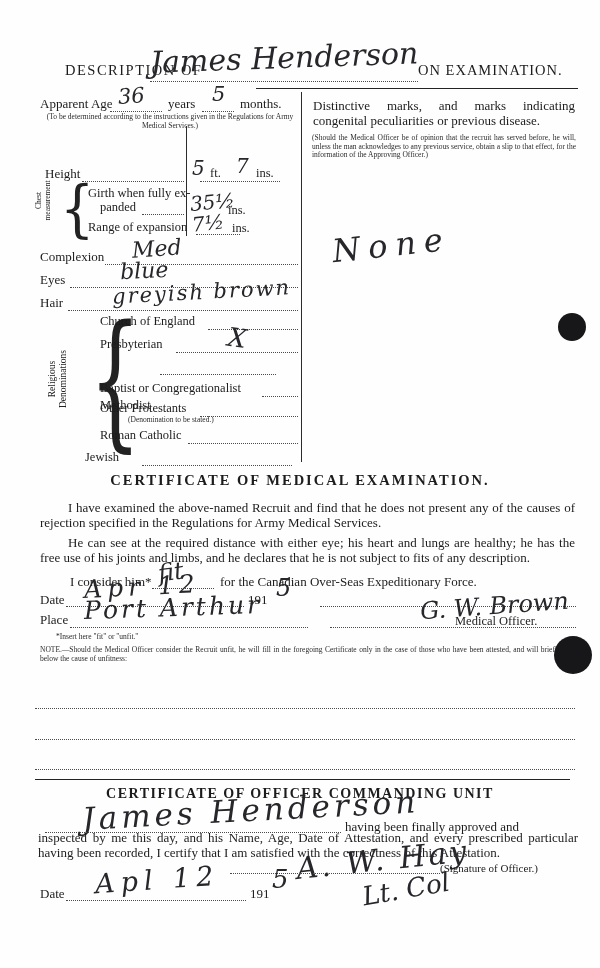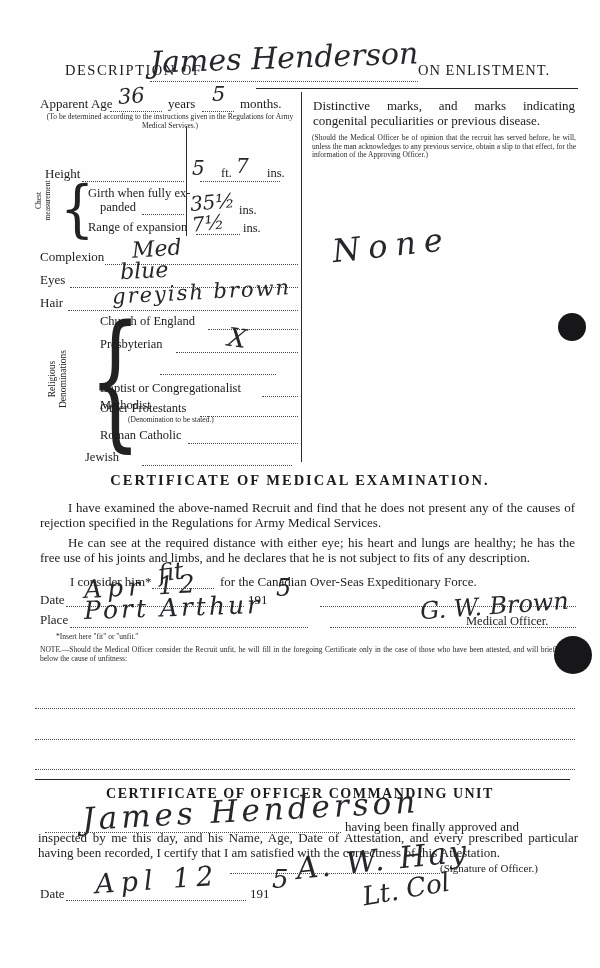--- a/index.html
+++ b/index.html
@@ -1,42 +1,42 @@
 <!DOCTYPE html>
 <html><head>
 <meta charset="utf-8">
 <style>
   html,body{margin:0;padding:0;background:#e8e8e8;}
   .page{position:relative;width:600px;height:968px;background:#fefefe;color:#1c1c1c;
         font-family:"Liberation Serif",serif;overflow:hidden;margin:0 auto;}
   .abs{position:absolute;}
   .b{font-weight:normal;}
   .print13{font-size:13px;line-height:15px;}
-  .print12{font-size:12.5px;margin-left:11px;}
+  .print12{font-size:12.5px;}
   .small{font-size:7.5px;line-height:8.5px;color:#2a2a2a;}
   .hw{font-family:"DejaVu Serif",serif;font-style:italic;color:#26262b;white-space:nowrap;}
   .dots{border-bottom:1.2px dotted #4a4a4a;height:1px;}
   .solid{background:#222;height:1.4px;}
   .vline{background:#2b2b2b;width:1.3px;}
   .heading{font-weight:bold;letter-spacing:2px;font-size:14.5px;text-align:center;}
   .brace{font-family:"DejaVu Serif",serif;color:#222;line-height:1;}
   .vlabel{transform:rotate(-90deg);transform-origin:center;text-align:center;color:#222;}
   .dot-hole{background:#17171a;border-radius:50%;}
   .justify{text-align:justify;}
   .row-label{font-size:12.5px;white-space:nowrap;}
 </style>
 </head>
 <body>
 
 <div class="page">
 
   <span class="abs b" style="left:65px;top:62px;font-size:14.5px;letter-spacing:1.5px;">DESCRIPTION OF</span>
   <span class="abs hw" style="left:150px;top:40px;font-size:30px;transform:rotate(-2deg);">James Henderson</span>
   <div class="abs dots" style="left:150px;top:80px;width:268px;"></div>
-  <span class="abs b" style="left:418px;top:62px;font-size:14.5px;letter-spacing:1px;">ON ENLISTMENT.</span>
+  <span class="abs b" style="left:418px;top:62px;font-size:14.5px;letter-spacing:1px;">ON EXAMINATION.</span>
   <div class="abs solid" style="left:256px;top:88px;width:322px;"></div>
 
   <div class="abs vline" style="left:301px;top:92px;height:370px;"></div>
 
   <span class="abs print13" style="left:40px;top:96px;">Apparent Age</span>
   <div class="abs dots" style="left:110px;top:110px;width:52px;"></div>
   <span class="abs hw" style="left:118px;top:84px;font-size:21px;transform:rotate(-4deg);">36</span>
   <span class="abs print13" style="left:168px;top:96px;">years</span>
   <div class="abs dots" style="left:202px;top:110px;width:32px;"></div>
   <span class="abs hw" style="left:212px;top:82px;font-size:21px;">5</span>

